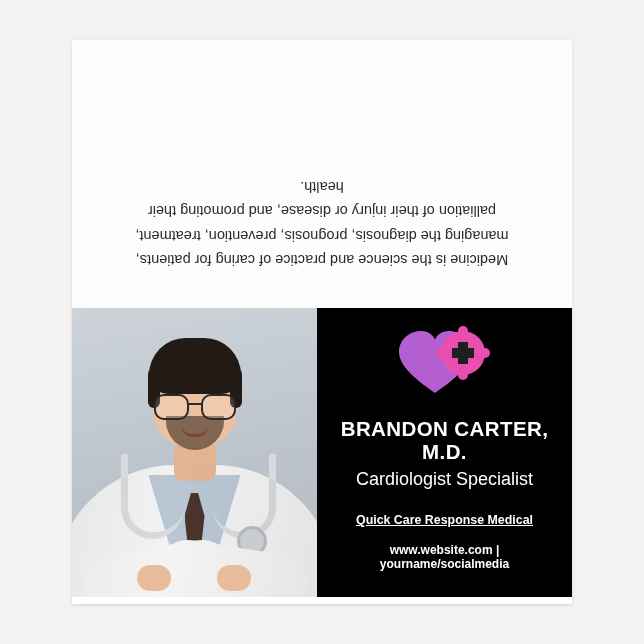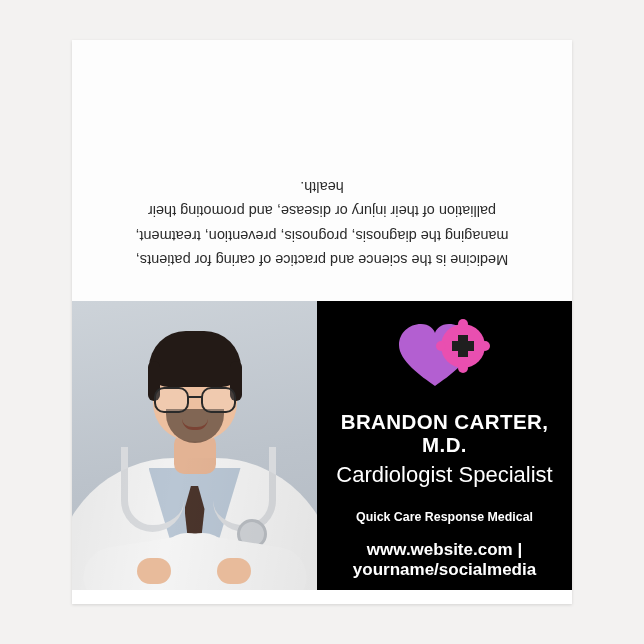--- a/index.html
+++ b/index.html
@@ -52,21 +52,21 @@
     font-size: 14.5px;
     line-height: 1.68;
     color: #2b2b2b;
     font-family: "Liberation Sans", sans-serif;
   }
 
   
   .front-row {
     position: absolute;
     left: 0;
-    top: 261px;
+    top: 268px;
     width: 500px;
     height: 289px;
     display: flex;
   }
 
   .photo-pane {
     position: relative;
     width: 245px;
     height: 289px;
     background: #c3c8ce;
@@ -269,35 +269,36 @@
   }
 
   .name {
     font-size: 20.5px;
     font-weight: bold;
     letter-spacing: 0.4px;
     margin: 2px 0 0 0;
     line-height: 1.1;
   }
   .title {
-    font-size: 22px;
+    font-size: 18px;
     font-weight: normal;
     margin: 7px 0 0 0;
     line-height: 1.1;
   }
   .contact {
     margin-top: 20px;
     font-size: 12.4px;
     line-height: 1.62;
     font-weight: bold;
+    text-decoration: underline;
   }
   .contact div { white-space: nowrap; }
   .social {
     margin-top: 13px;
-    font-size: 17px;
+    font-size: 12px;
     font-weight: bold;
   }
 </style>
 </head>
 <body>
 
 <div class="stage">
 
   <div class="card">
 

